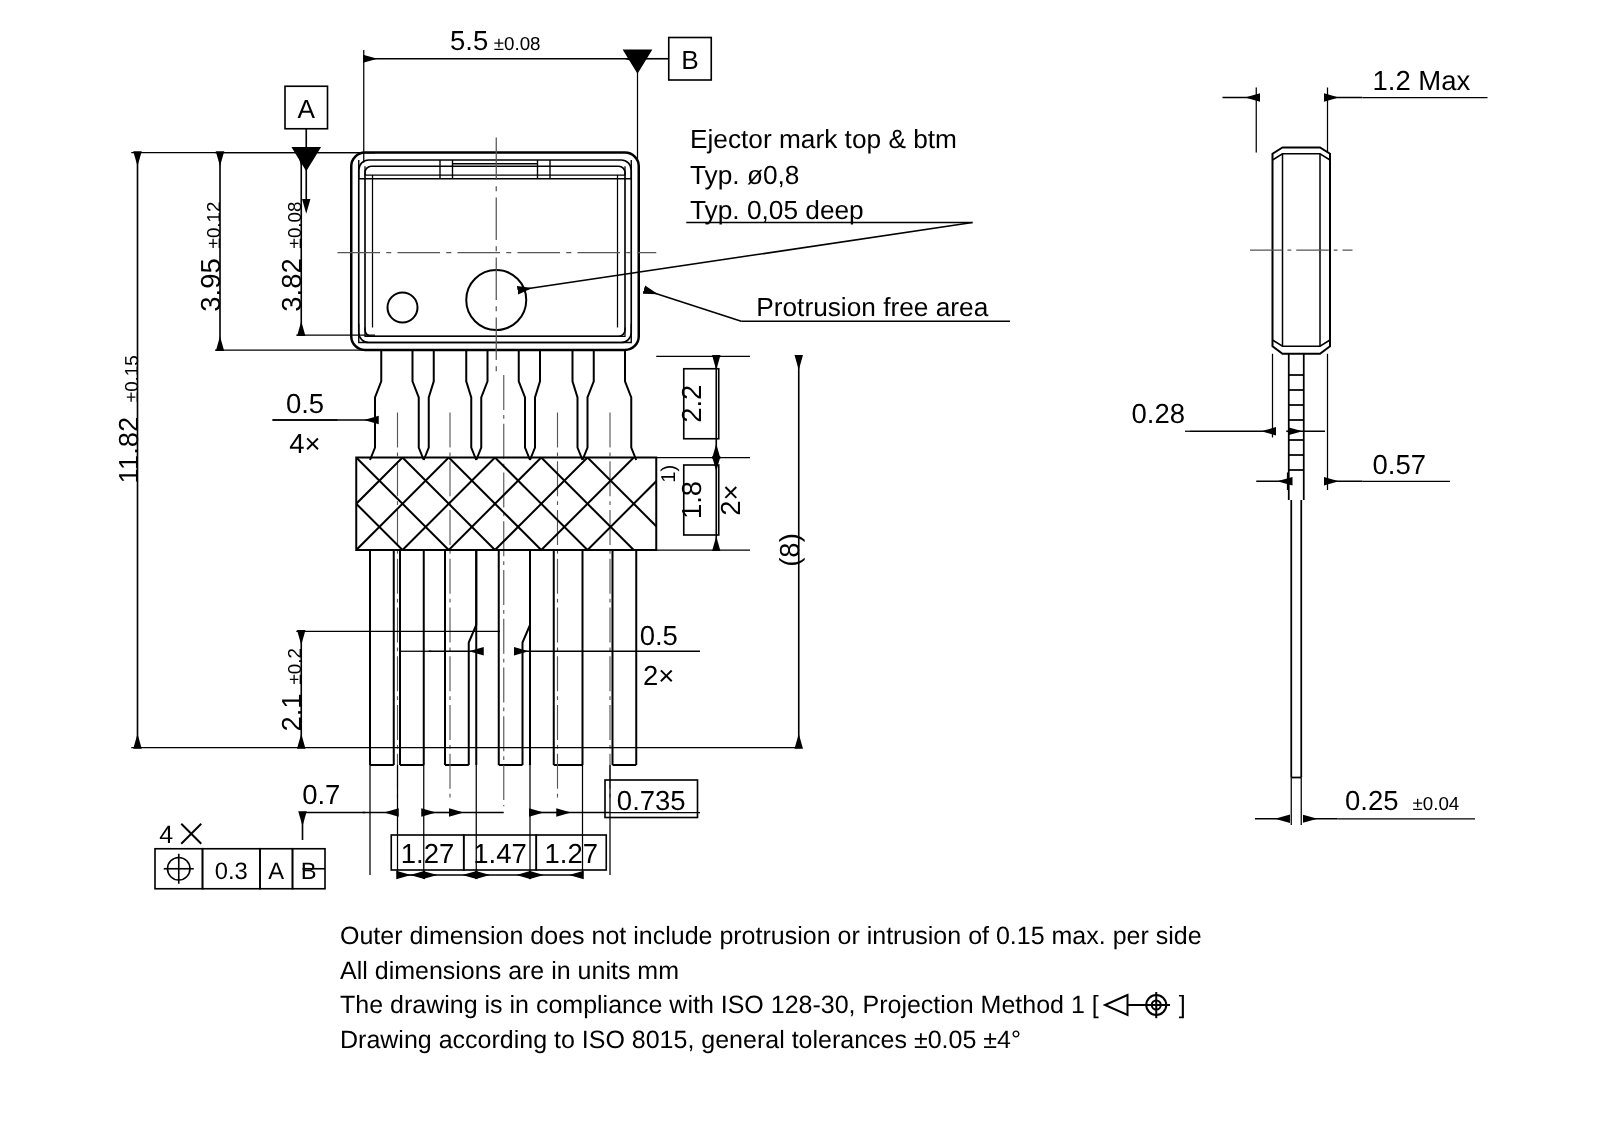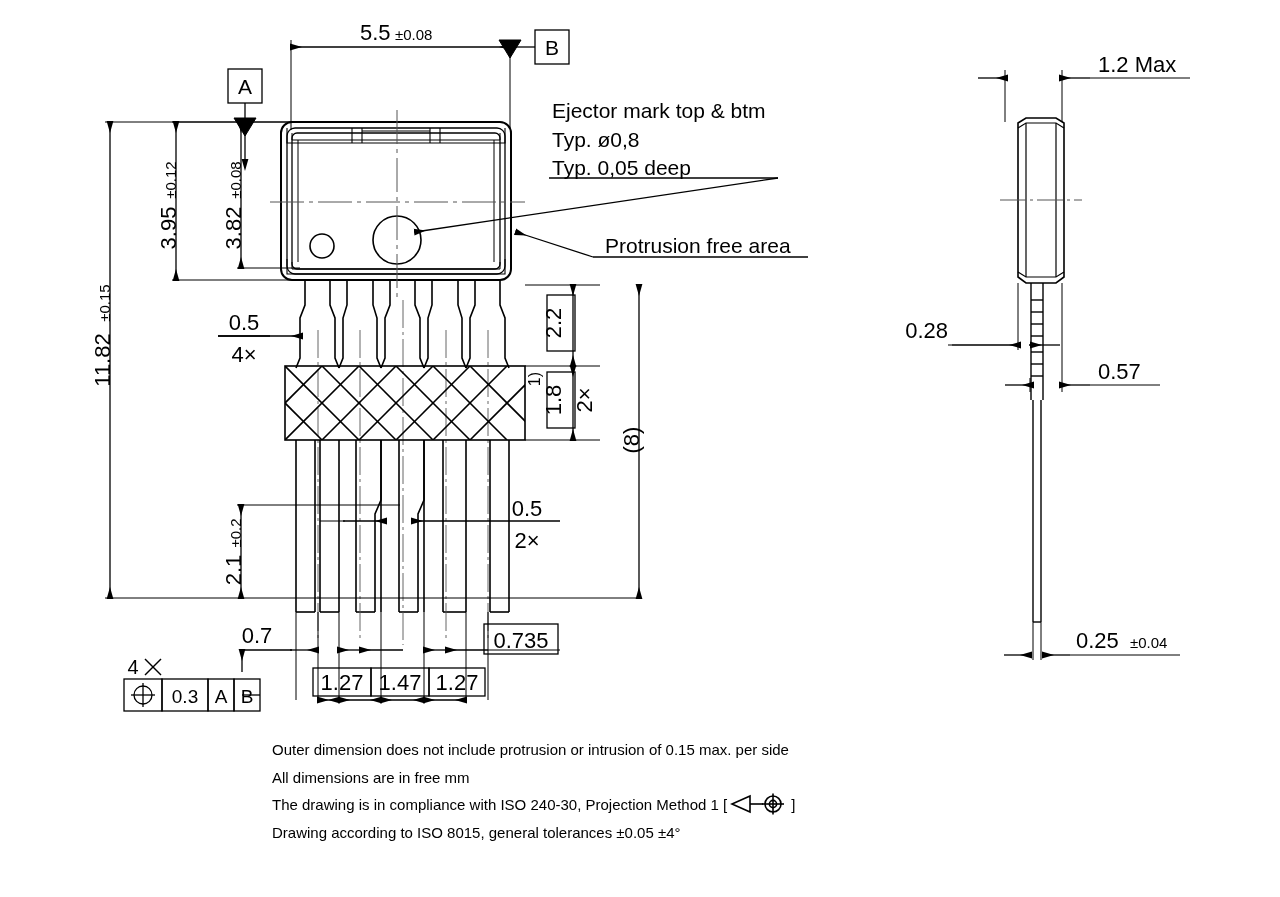--- a/index.html
+++ b/index.html
@@ -1,21 +1,21 @@
 <!DOCTYPE html>
 <html><head>
 <meta charset="utf-8">
 <style>
   html,body{margin:0;padding:0;background:#ffffff;}
   body{width:1280px;height:897px;position:relative;overflow:hidden;
        font-family:"Liberation Sans", sans-serif; color:#000;}
   #stage{position:absolute;left:0;top:0;width:1280px;height:781px;}
   svg{display:block;}
   .notes{position:absolute;left:272px;top:736px;width:820px;}
-  .note-line{font-size:15px;line-height:27.5px;white-space:nowrap;color:#000;}
+  .note-line{font-size:20px;line-height:27.5px;white-space:nowrap;color:#000;}
   .proj-sym{display:inline-block;vertical-align:-5px;margin:0 1px;}
 </style>
 </head>
 <body>
 
 <div id="stage">
 
 <svg width="1280" height="897" viewBox="0 0 1280 897">
   <defs>
     <marker id="arrIn" markerWidth="12" markerHeight="8" refX="11" refY="4" orient="auto" markerUnits="userSpaceOnUse">
@@ -385,22 +385,22 @@
     <text x="948" y="338" font-size="22" text-anchor="end">0.28</text>
     <text x="1098" y="379" font-size="22">0.57</text>
     <text x="1076" y="648" font-size="22">0.25</text>
     <text x="1130" y="648" font-size="15">±0.04</text>
 
   </g>
 </svg>
 
 <div class="notes">
   <div class="note-line">Outer dimension does not include protrusion or intrusion of 0.15 max. per side</div>
-  <div class="note-line">All dimensions are in free mm</div>
-  <div class="note-line"><span>The drawing is in compliance with ISO 240-30, Projection Method 1 [</span><span class="proj-sym"><svg width="62" height="22" viewBox="0 0 62 22">
+  <div class="note-line">All dimensions are in units mm</div>
+  <div class="note-line"><span>The drawing is in compliance with ISO 128-30, Projection Method 1 [</span><span class="proj-sym"><svg width="62" height="22" viewBox="0 0 62 22">
             <g stroke="#000" fill="none" stroke-width="1.6">
               <path d="M22,3 L4,11 L22,19 Z"></path>
               <line x1="22" y1="11" x2="35" y2="11"></line>
               <circle cx="45" cy="11" r="8"></circle>
               <circle cx="45" cy="11" r="3.6"></circle>
               <line x1="45" y1="0.5" x2="45" y2="21.5"></line>
               <line x1="34" y1="11" x2="56" y2="11"></line>
             </g>
           </svg></span><span>]</span></div>
   <div class="note-line">Drawing according to ISO 8015, general tolerances ±0.05 ±4°</div>

